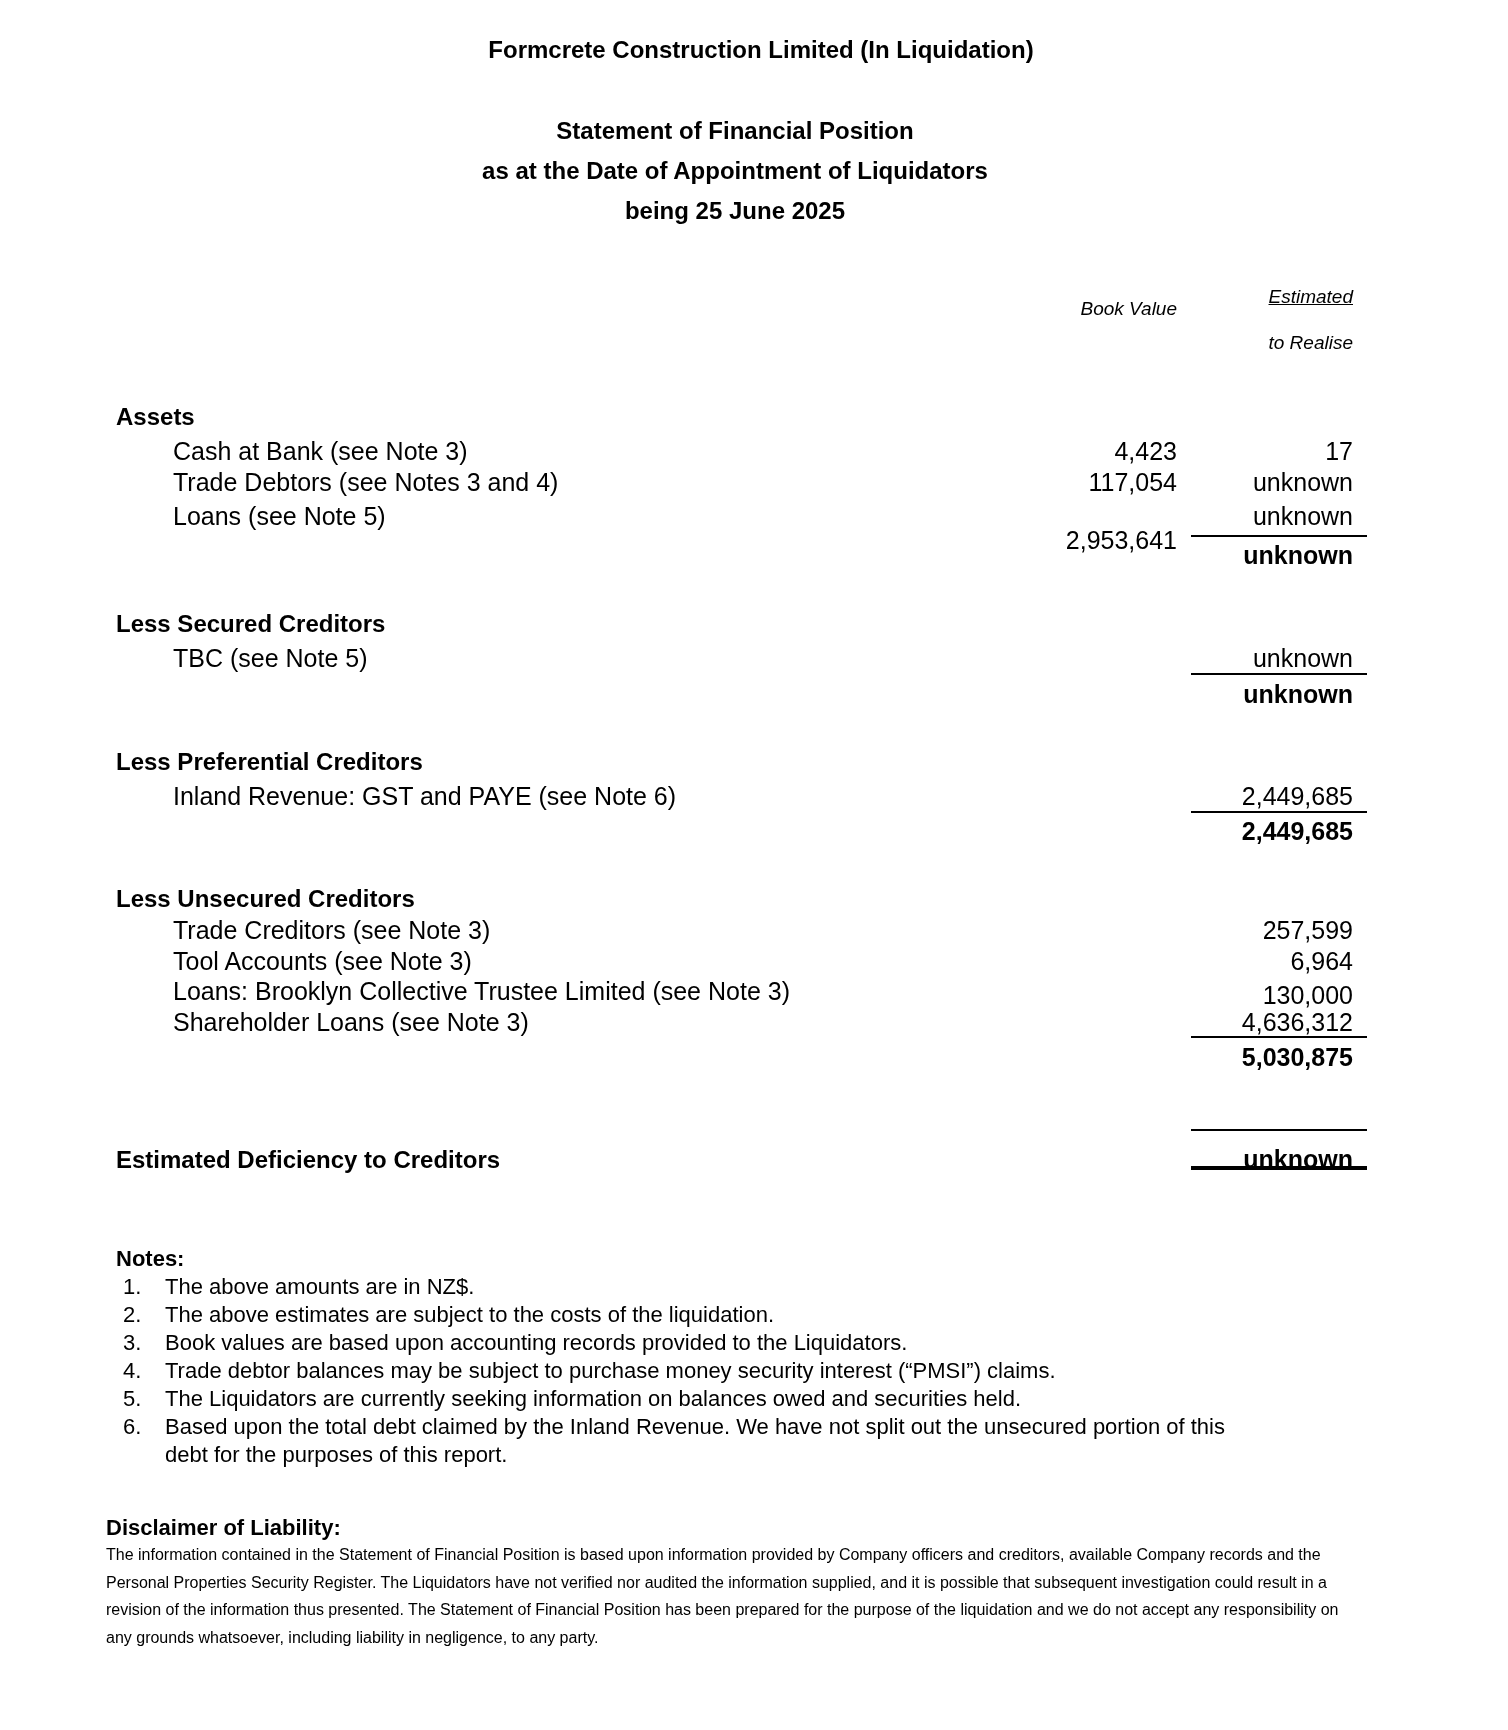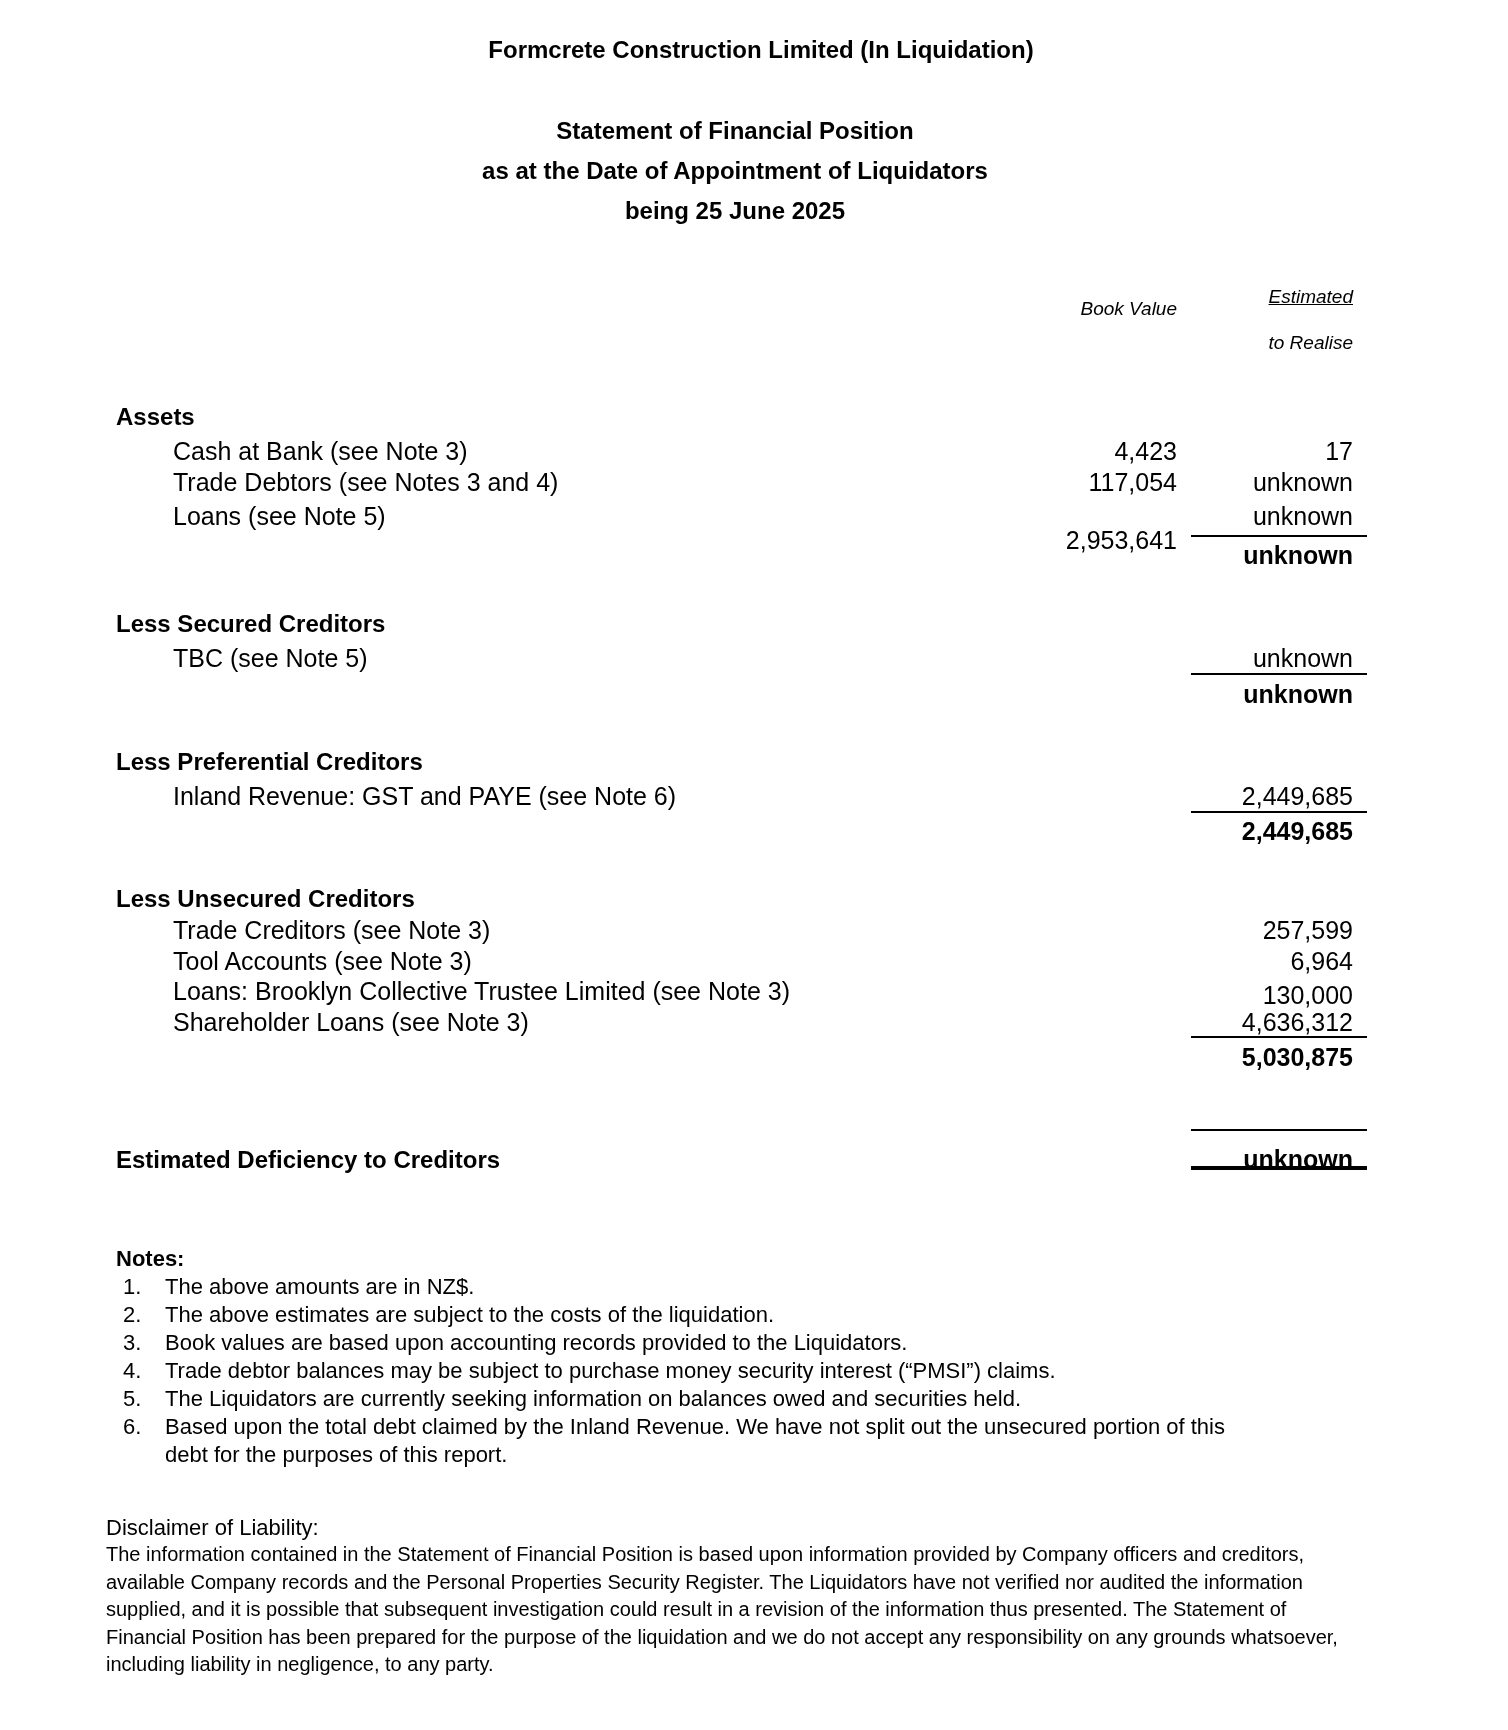--- a/index.html
+++ b/index.html
@@ -12,22 +12,22 @@
     .section { font-weight: bold; font-size: 24px; left: 116px; }
     .item { font-size: 25px; left: 173px; }
     .num { font-size: 25px; text-align: right; }
     .bv { right: 331px; }
     .er { right: 155px; }
     .bold { font-weight: bold; }
     .rule { position: absolute; left: 1191px; width: 176px; background: #000; }
     .notes-title { font-weight: bold; font-size: 22px; left: 116px; }
     .note { font-size: 22px; left: 123px; }
     .note .n { display: inline-block; width: 42px; }
-    .disc-title { font-weight: normal; font-size: 22px; left: 106px; }
-    .disc { font-size: 20px; left: 106px; width: 1260px; white-space: normal; line-height: 27.5px; }
+    .disc-title { font-weight: bold; font-size: 22px; left: 106px; }
+    .disc { font-size: 16px; left: 106px; width: 1260px; white-space: normal; line-height: 27.5px; }
   </style>
 </head>
 <body>
 
 <div class="abs center title" style="top:36px;margin-left:26px;">Formcrete Construction Limited (In Liquidation)</div>
 <div class="abs center title" style="top:117px;">Statement of Financial Position</div>
 <div class="abs center title" style="top:157px;">as at the Date of Appointment of Liquidators</div>
 <div class="abs center title" style="top:197px;">being 25 June 2025</div>
 
 <div class="abs colhead bv" style="top:298px;">Book Value</div>

